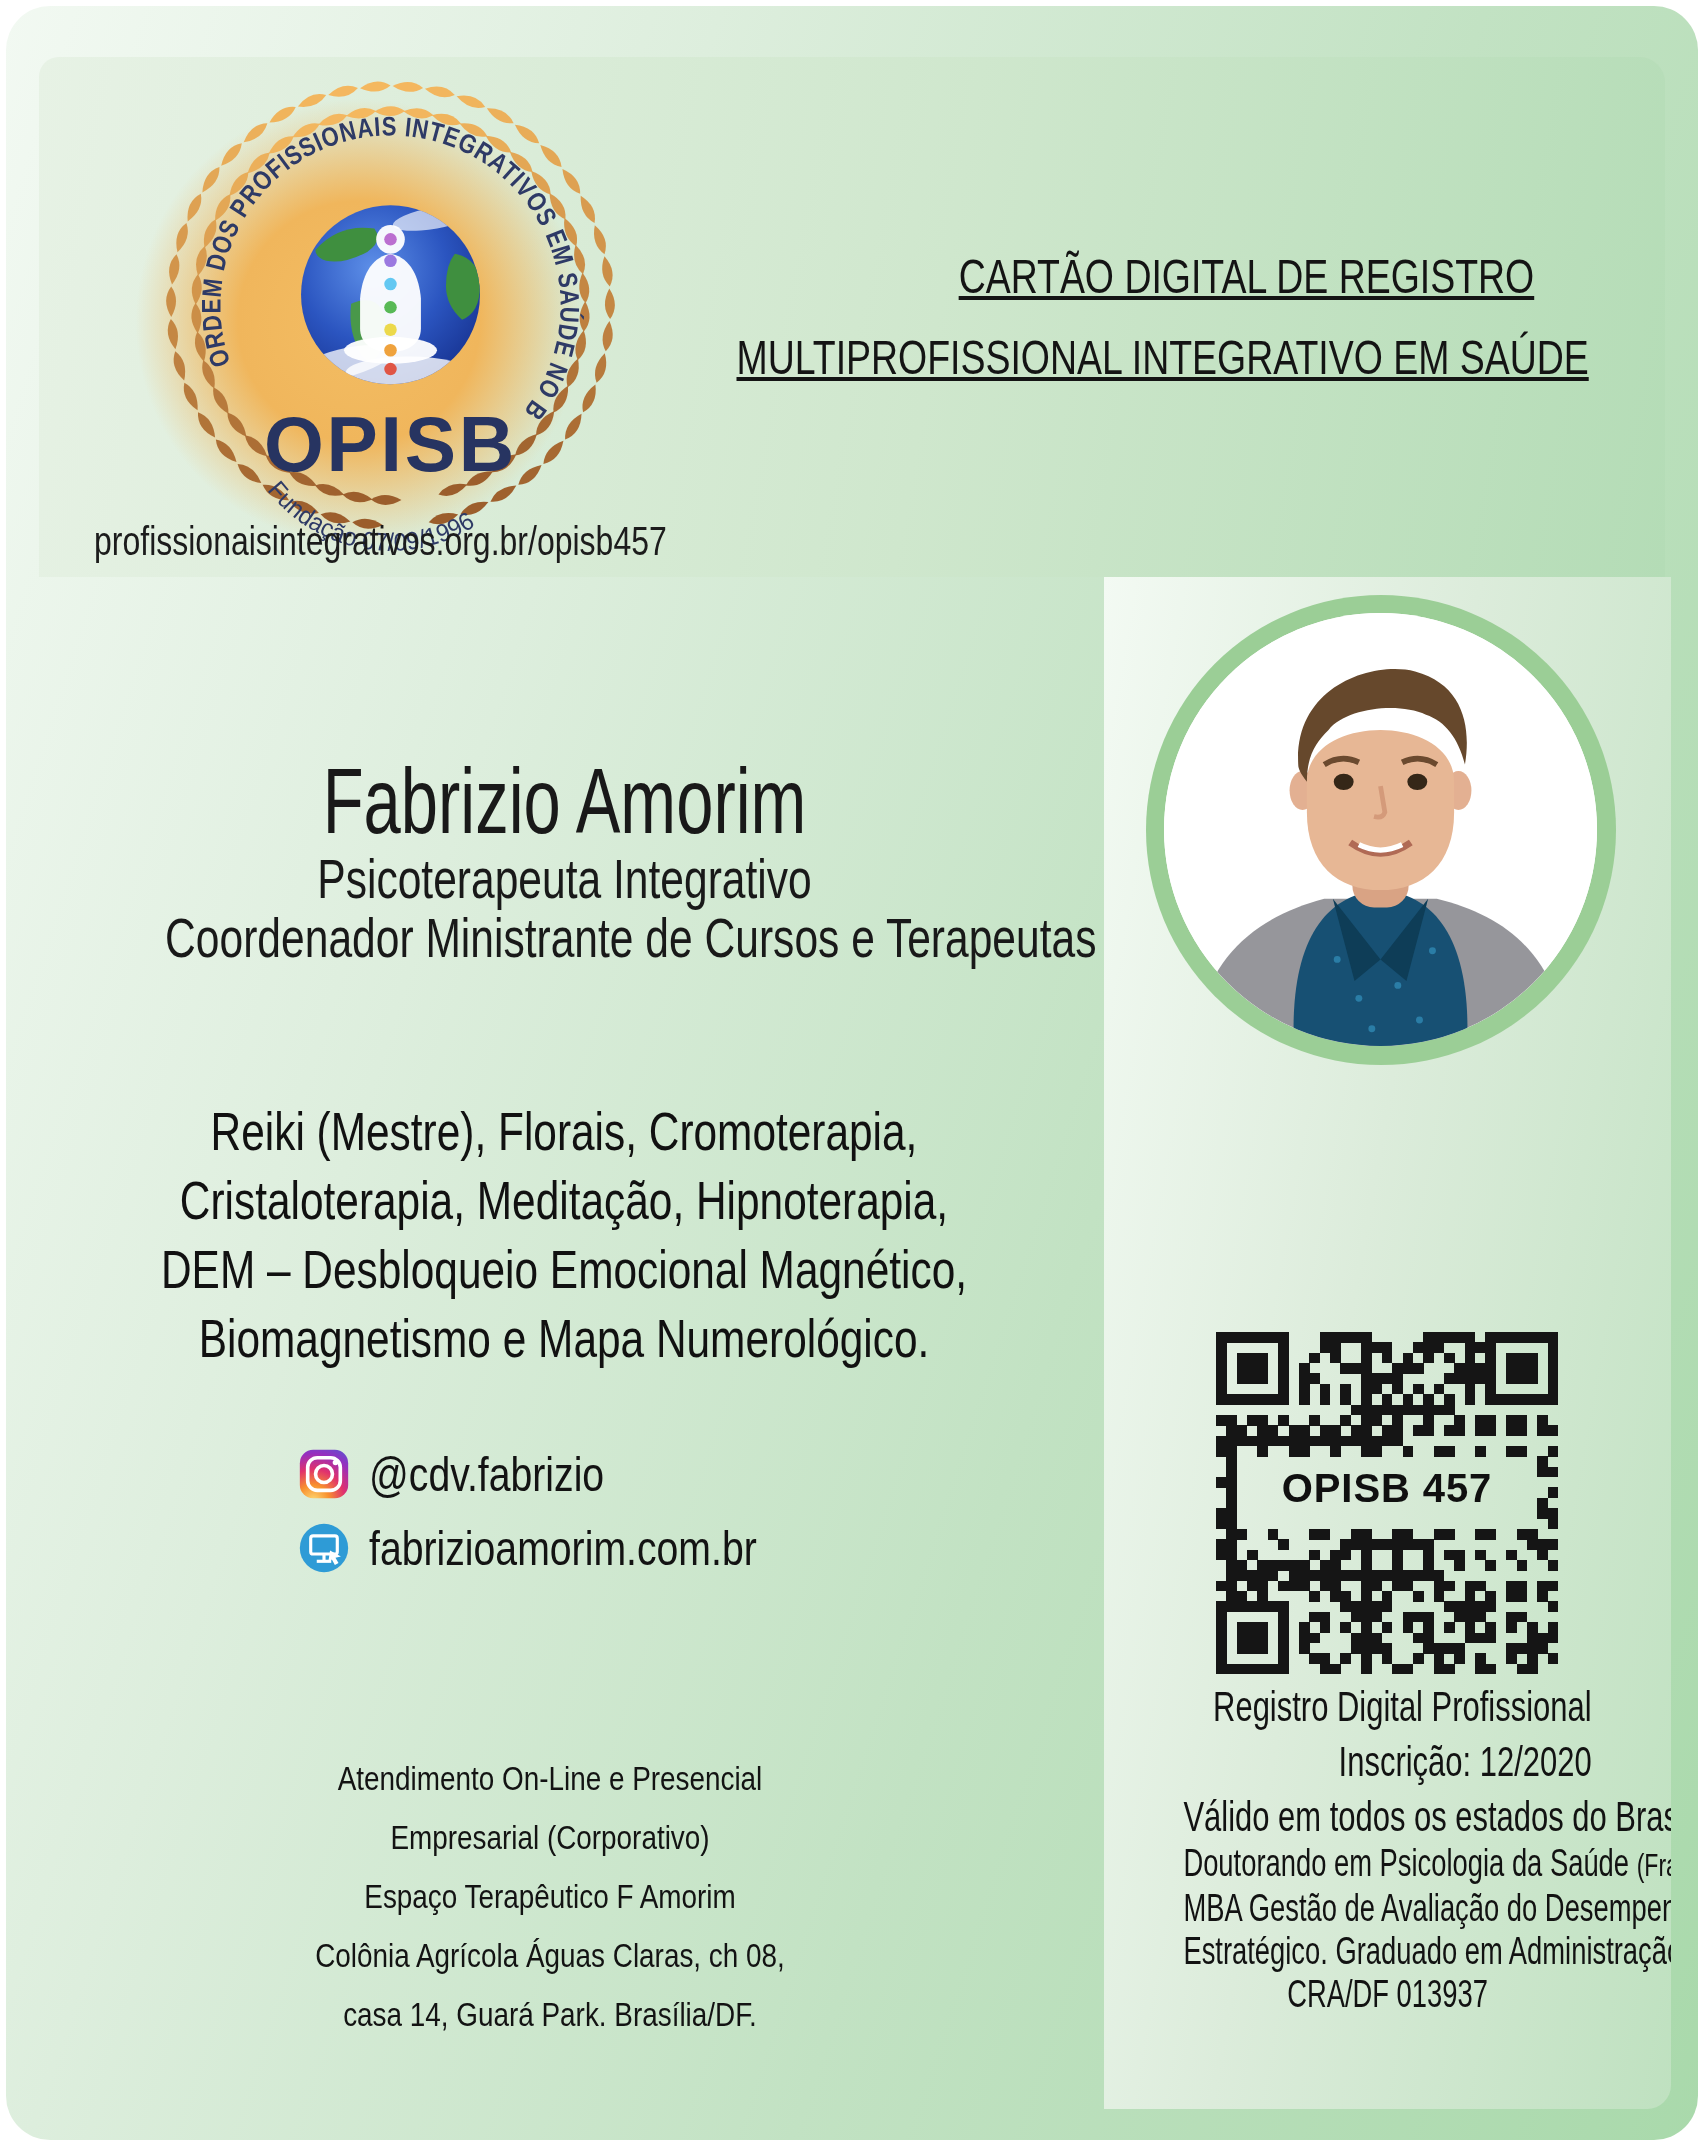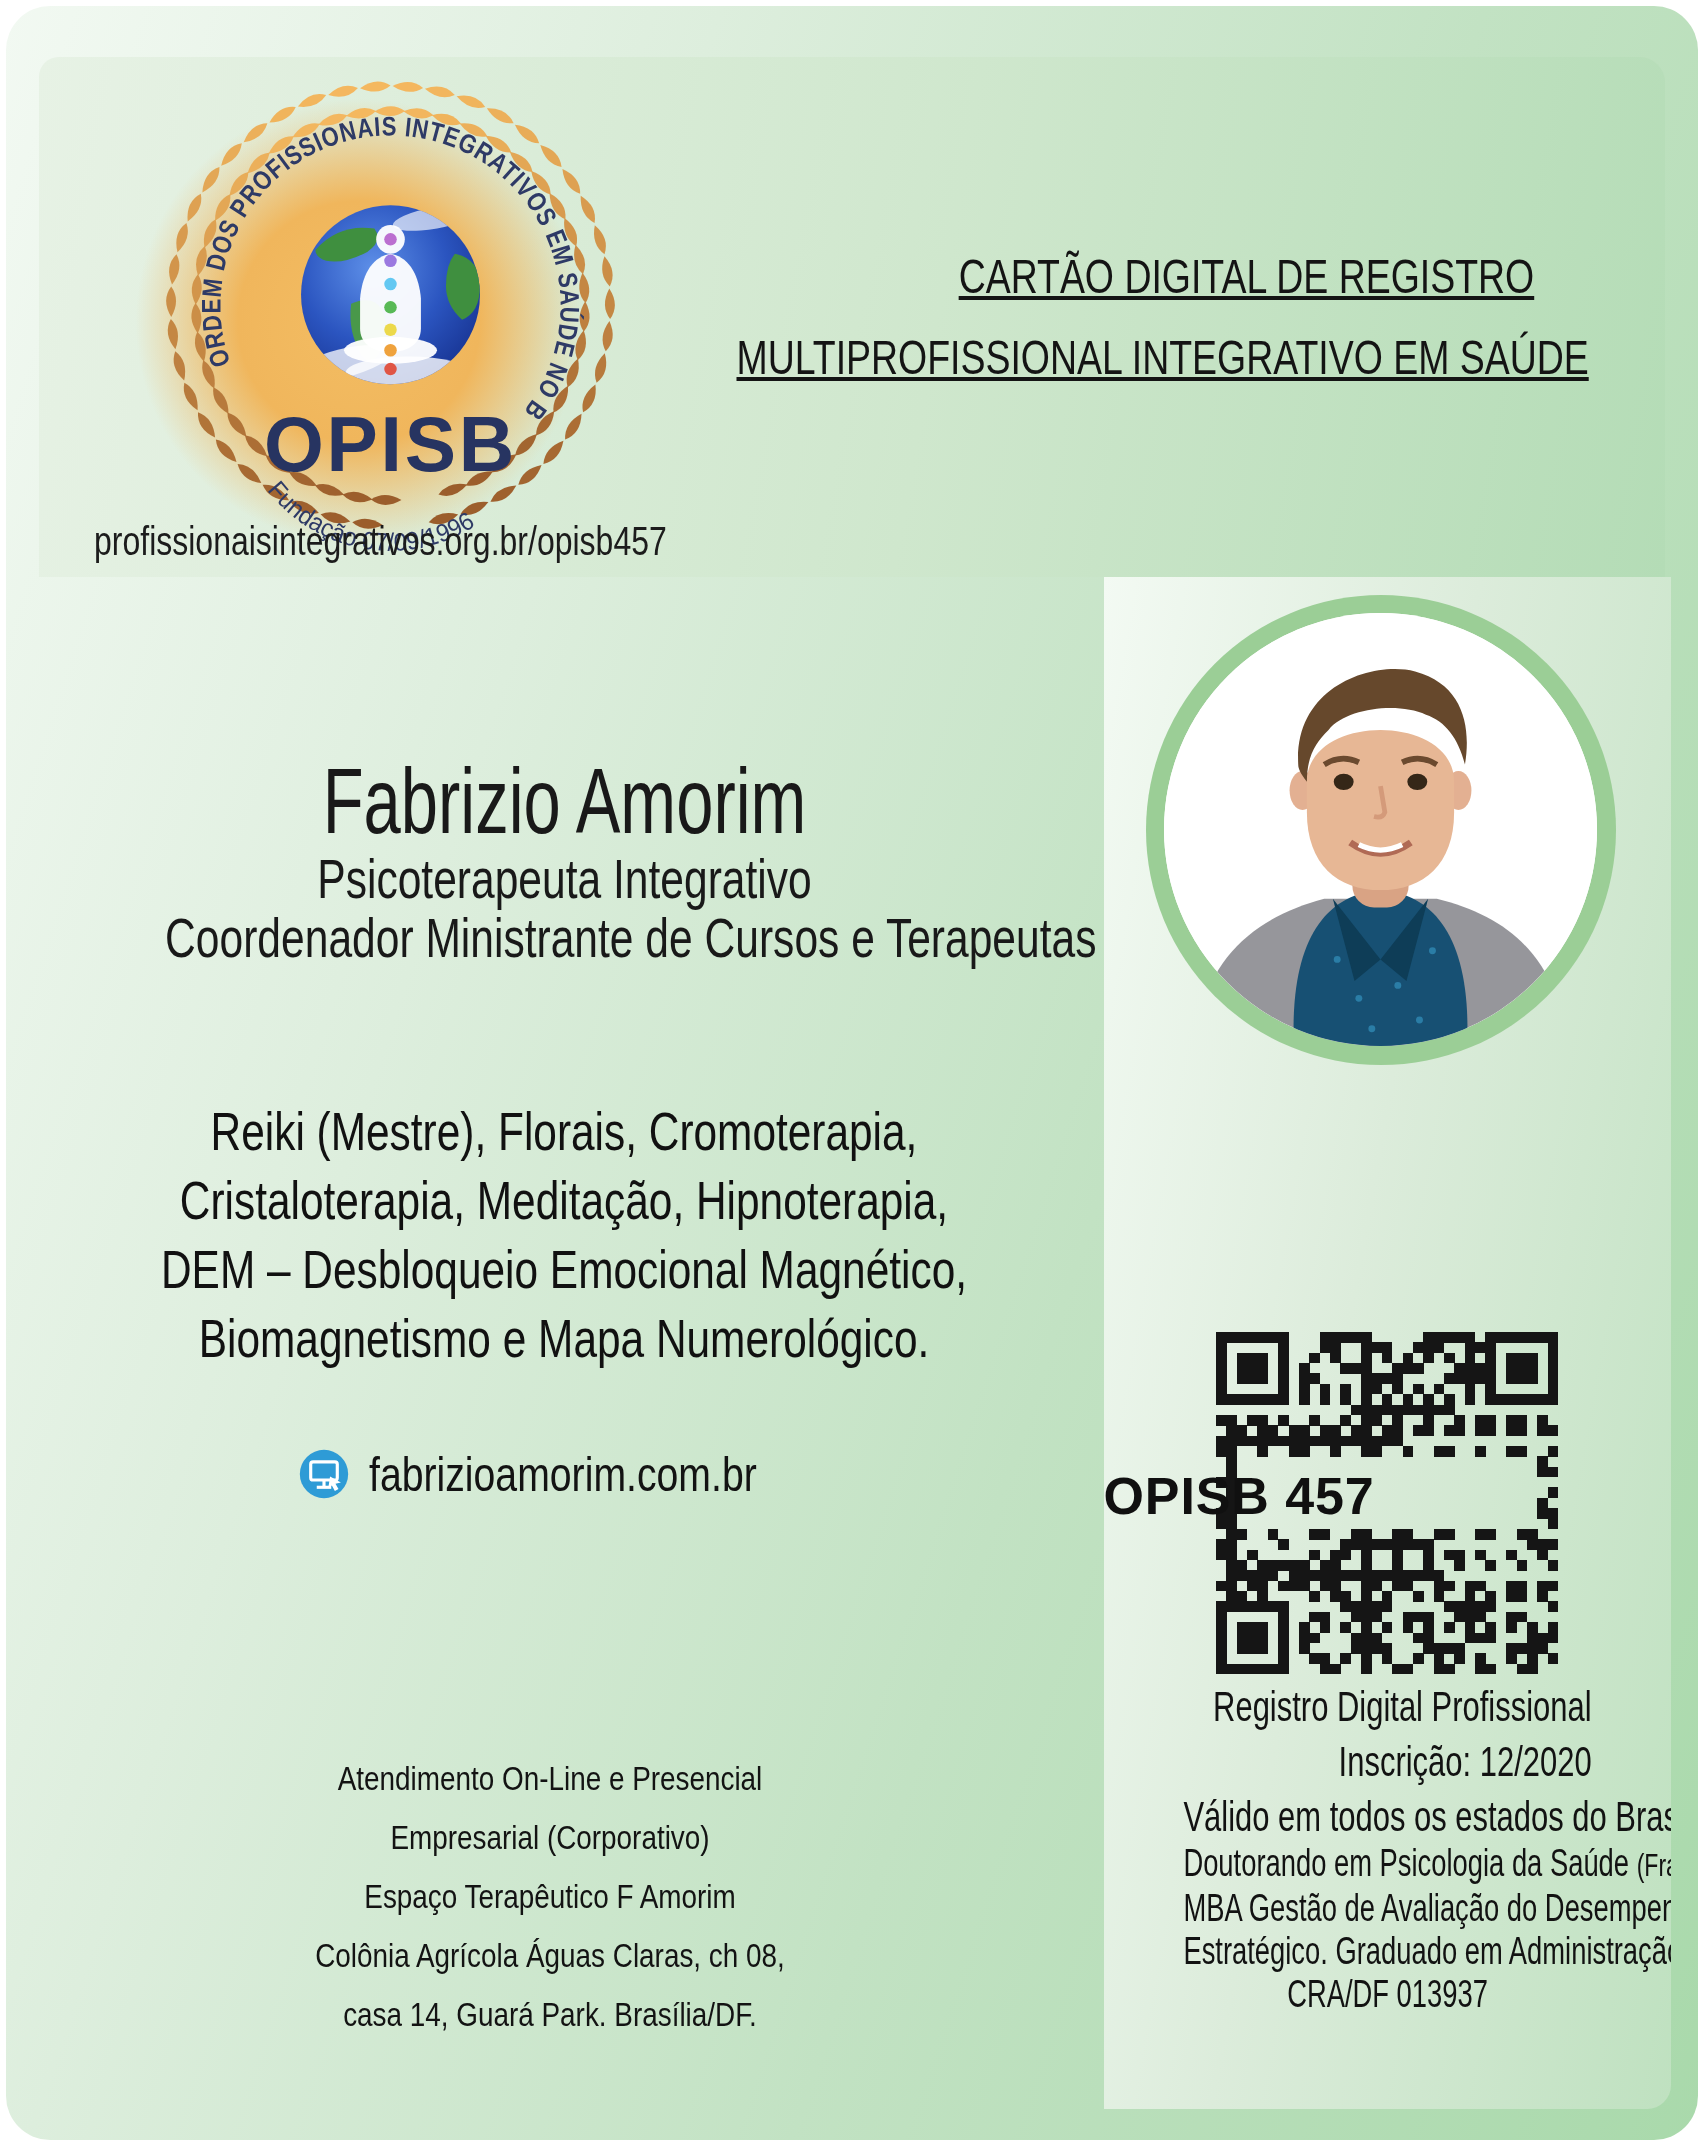--- a/index.html
+++ b/index.html
@@ -38,22 +38,22 @@
   
   .right-panel{position:absolute;left:1098px;top:571px;width:567px;height:1532px;
     border-radius:0 0 24px 0;overflow:hidden;
     background:linear-gradient(100deg,#f3faf3 0%,#dcecdb 45%,#bfe1c0 100%);}
   .photo{position:absolute;left:42px;top:18.3px;width:470px;height:470px;border-radius:50%;
     background:#9bce96;display:flex;align-items:center;justify-content:center;}
   .photo-inner{width:433px;height:433px;border-radius:50%;overflow:hidden;background:#ffffff;}
   .photo-inner svg{width:100%;height:100%;display:block;}
   .qr-wrap{position:absolute;left:112px;top:755px;width:342px;height:342px;}
   .qr-wrap svg{width:342px;height:342px;display:block;}
-  .qr-label{position:absolute;left:0;right:0;top:889px;
-    font-size:52px;font-weight:700;color:#101010;letter-spacing:0.9px;}
+  .qr-label{position:absolute;left:0;right:0;top:889px;text-align:center;
+    font-size:40px;font-weight:700;color:#101010;letter-spacing:0.9px;}
   .registration{position:absolute;left:0;right:0;top:1102px;text-align:right;color:#121212;
     font-size:43px;line-height:55px;}
   .registration div{transform:scaleX(.72);transform-origin:50% 50%;white-space:nowrap;}
   .credentials{position:absolute;left:0;right:0;top:1265px;text-align:center;color:#121212;
     font-size:38px;line-height:43px;}
   .credentials div{transform:scaleX(.72);transform-origin:50% 50%;white-space:nowrap;}
   .credentials .small{font-size:32px;}
   
   .seal-curve{font-size:30px;font-weight:700;fill:#2e3a66;letter-spacing:1px;}
   .opisb-txt{font-size:86px;font-weight:700;fill:#273461;letter-spacing:3px;}
@@ -211,20 +211,40 @@
       </div>
 
       <div class="services">
         <div>Reiki (Mestre), Florais, Cromoterapia,</div>
         <div>Cristaloterapia, Meditação, Hipnoterapia,</div>
         <div>DEM – Desbloqueio Emocional Magnético,</div>
         <div>Biomagnetismo e Mapa Numerológico.</div>
       </div>
 
       <ul class="contacts">
+        <li>
+          <span class="c-ico">
+            <svg viewBox="0 0 48 48">
+              <defs>
+                <radialGradient id="igGrad" cx="28%" cy="105%" r="130%">
+                  <stop offset="0%" stop-color="#fdd872"></stop>
+                  <stop offset="25%" stop-color="#f8902e"></stop>
+                  <stop offset="50%" stop-color="#e0316d"></stop>
+                  <stop offset="75%" stop-color="#962fbf"></stop>
+                  <stop offset="100%" stop-color="#4f5bd5"></stop>
+                </radialGradient>
+              </defs>
+              <rect x="4" y="4" width="40" height="40" rx="11" fill="url(#igGrad)"></rect>
+              <rect x="10.5" y="10.5" width="27" height="27" rx="8" fill="none" stroke="#ffffff" stroke-width="3"></rect>
+              <circle cx="24" cy="24" r="7" fill="none" stroke="#ffffff" stroke-width="3"></circle>
+              <circle cx="33.5" cy="14.5" r="2.3" fill="#ffffff"></circle>
+            </svg>
+          </span>
+          <span class="c-txt">@cdv.fabrizio</span>
+        </li>
         <li>
           <span class="c-ico">
             <svg viewBox="0 0 48 48">
               <circle cx="24" cy="24" r="20" fill="#2e9bd6"></circle>
               <rect x="13" y="14" width="22" height="15" rx="2" fill="none" stroke="#ffffff" stroke-width="2.6"></rect>
               <line x1="24" y1="29" x2="24" y2="34" stroke="#ffffff" stroke-width="2.6"></line>
               <line x1="18" y1="35" x2="30" y2="35" stroke="#ffffff" stroke-width="2.6"></line>
               <path d="M29 26 L38 31 L33.5 32 L36 36.5 L33 38 L30.5 33.5 L27.5 36 Z" fill="#ffffff"></path>
             </svg>
           </span>

